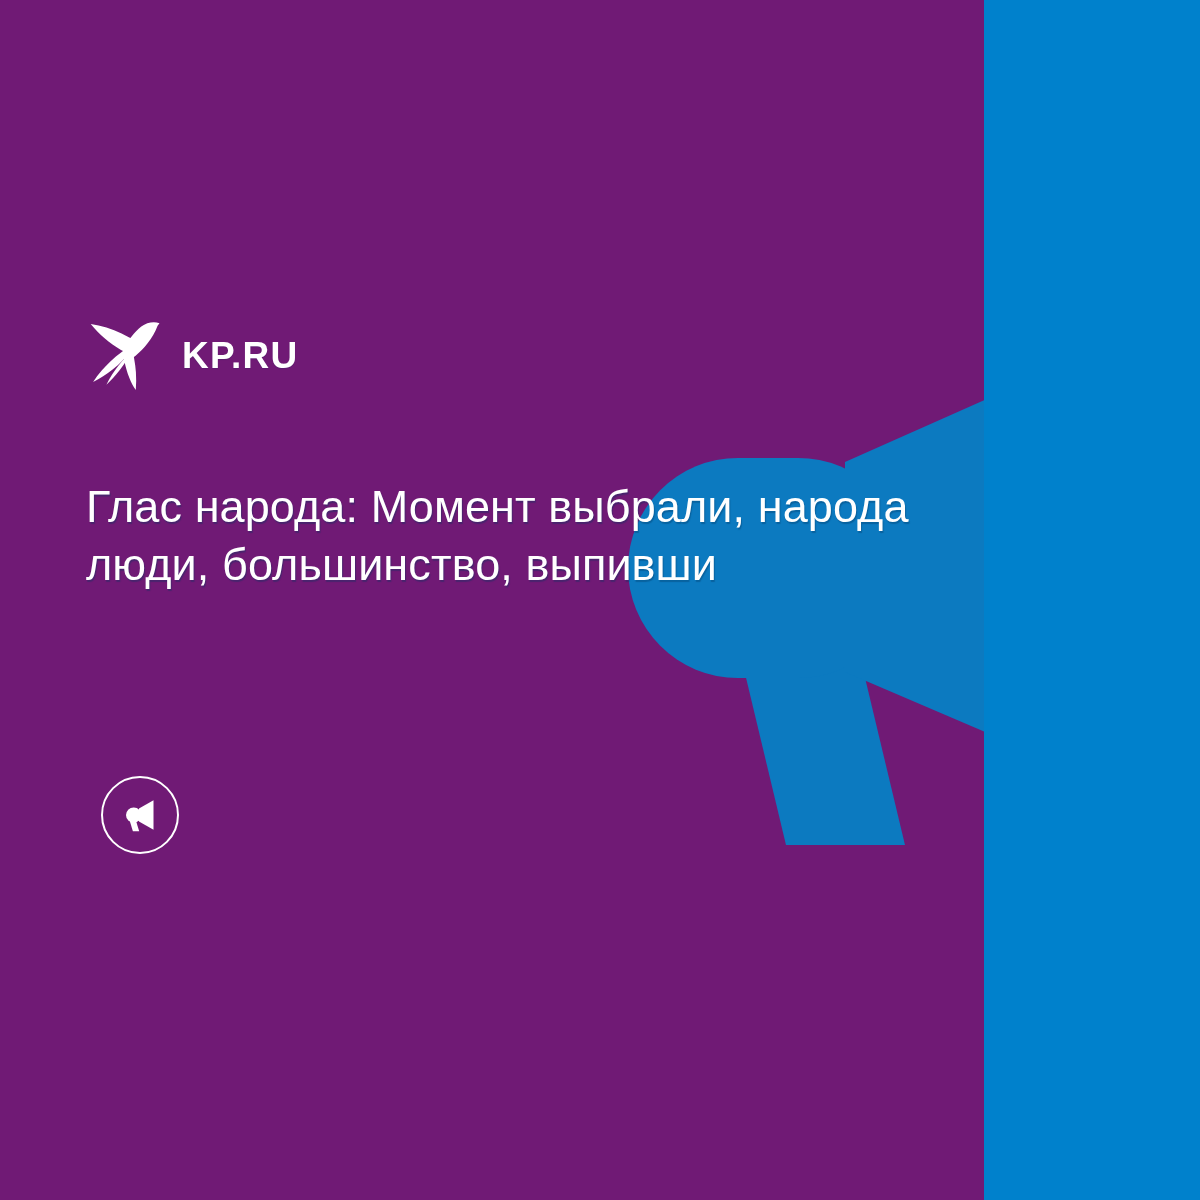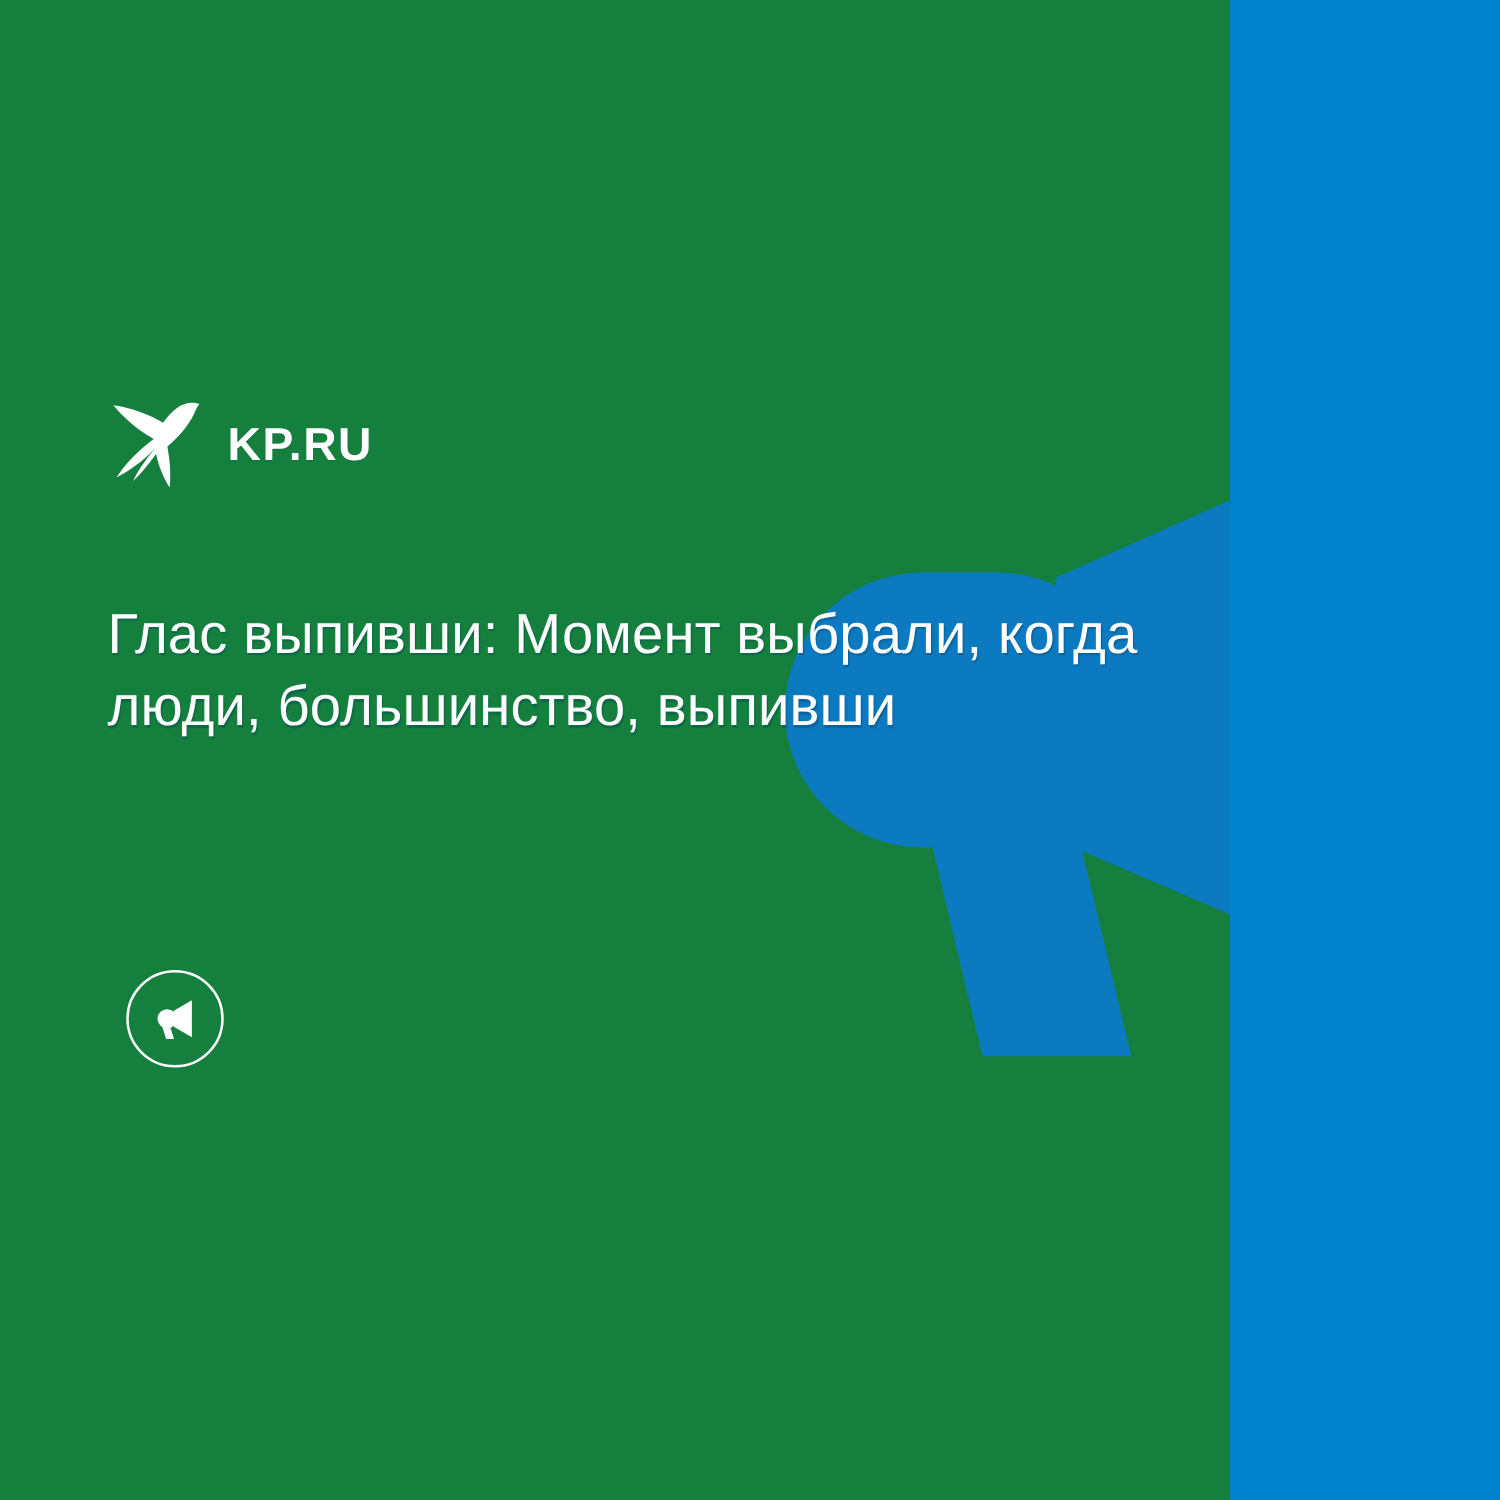--- a/index.html
+++ b/index.html
@@ -9,21 +9,21 @@
     background: #0081cc;
   }
   body {
     font-family: "Liberation Sans", "DejaVu Sans", sans-serif;
   }
 
   .card {
     position: relative;
     width: 984px;
     height: 1200px;
-    background: #15803d;
+    background: #701a75;
     overflow: hidden;
   }
 
   
   .wm {
     position: absolute;
     left: 0;
     top: 0;
     width: 1200px;
     height: 1200px;
@@ -115,21 +115,21 @@
         C26.0 37.8 19.5 43.9 13.7 50.6 C10.6 54.2 7.7 58.0 5.1 62.0 C12.0 58.4 18.5 54.2 24.6 49.4
         C28.1 46.6 31.5 43.6 34.6 40.4 L36.0 39.0 L36.4 41.0 C37.5 46.6 39.1 52.1 41.2 57.4
         C43.0 62.0 45.2 66.4 47.8 70.0 C48.3 64.0 48.3 58.0 47.9 52.0 C47.6 47.6 47.0 43.2 46.2 38.9
         L45.9 37.1 L47.3 35.9 C51.8 32.1 56.0 27.9 59.6 23.2 C63.7 17.9 67.2 12.0 69.6 5.7 L71.5 3.2 Z"></path>
       <path fill="#ffffff" d="M38.2 36.4 L36.9 37.9 C32.2 43.1 27.9 48.7 24.1 54.6 C22.0 57.9 20.1 61.3 18.4 64.8
         C23.2 60.2 27.6 55.4 31.6 50.2 C34.4 46.6 37.0 42.9 39.4 39.1 Z"></path>
     </svg>
     <div class="brand-name">KP.RU</div>
   </div>
 
-  <h1 class="headline">Глас выпивши: Момент выбрали, когда люди, большинство, выпивши</h1>
+  <h1 class="headline">Глас народа: Момент выбрали, народа люди, большинство, выпивши</h1>
 
   <div class="badge">
     <svg viewBox="0 0 42 42" aria-hidden="true">
       <g fill="#ffffff">
         <path d="M34.5 6.2 L34.5 35.8 L20.0 27.4 L20.0 14.6 Z"></path>
         <rect x="7.0" y="13.4" width="15.5" height="15.2" rx="7.6" ry="7.6"></rect>
         <path d="M10.6 26.6 L16.9 26.6 L20.2 37.2 L13.9 37.2 Z"></path>
       </g>
     </svg>
   </div>

